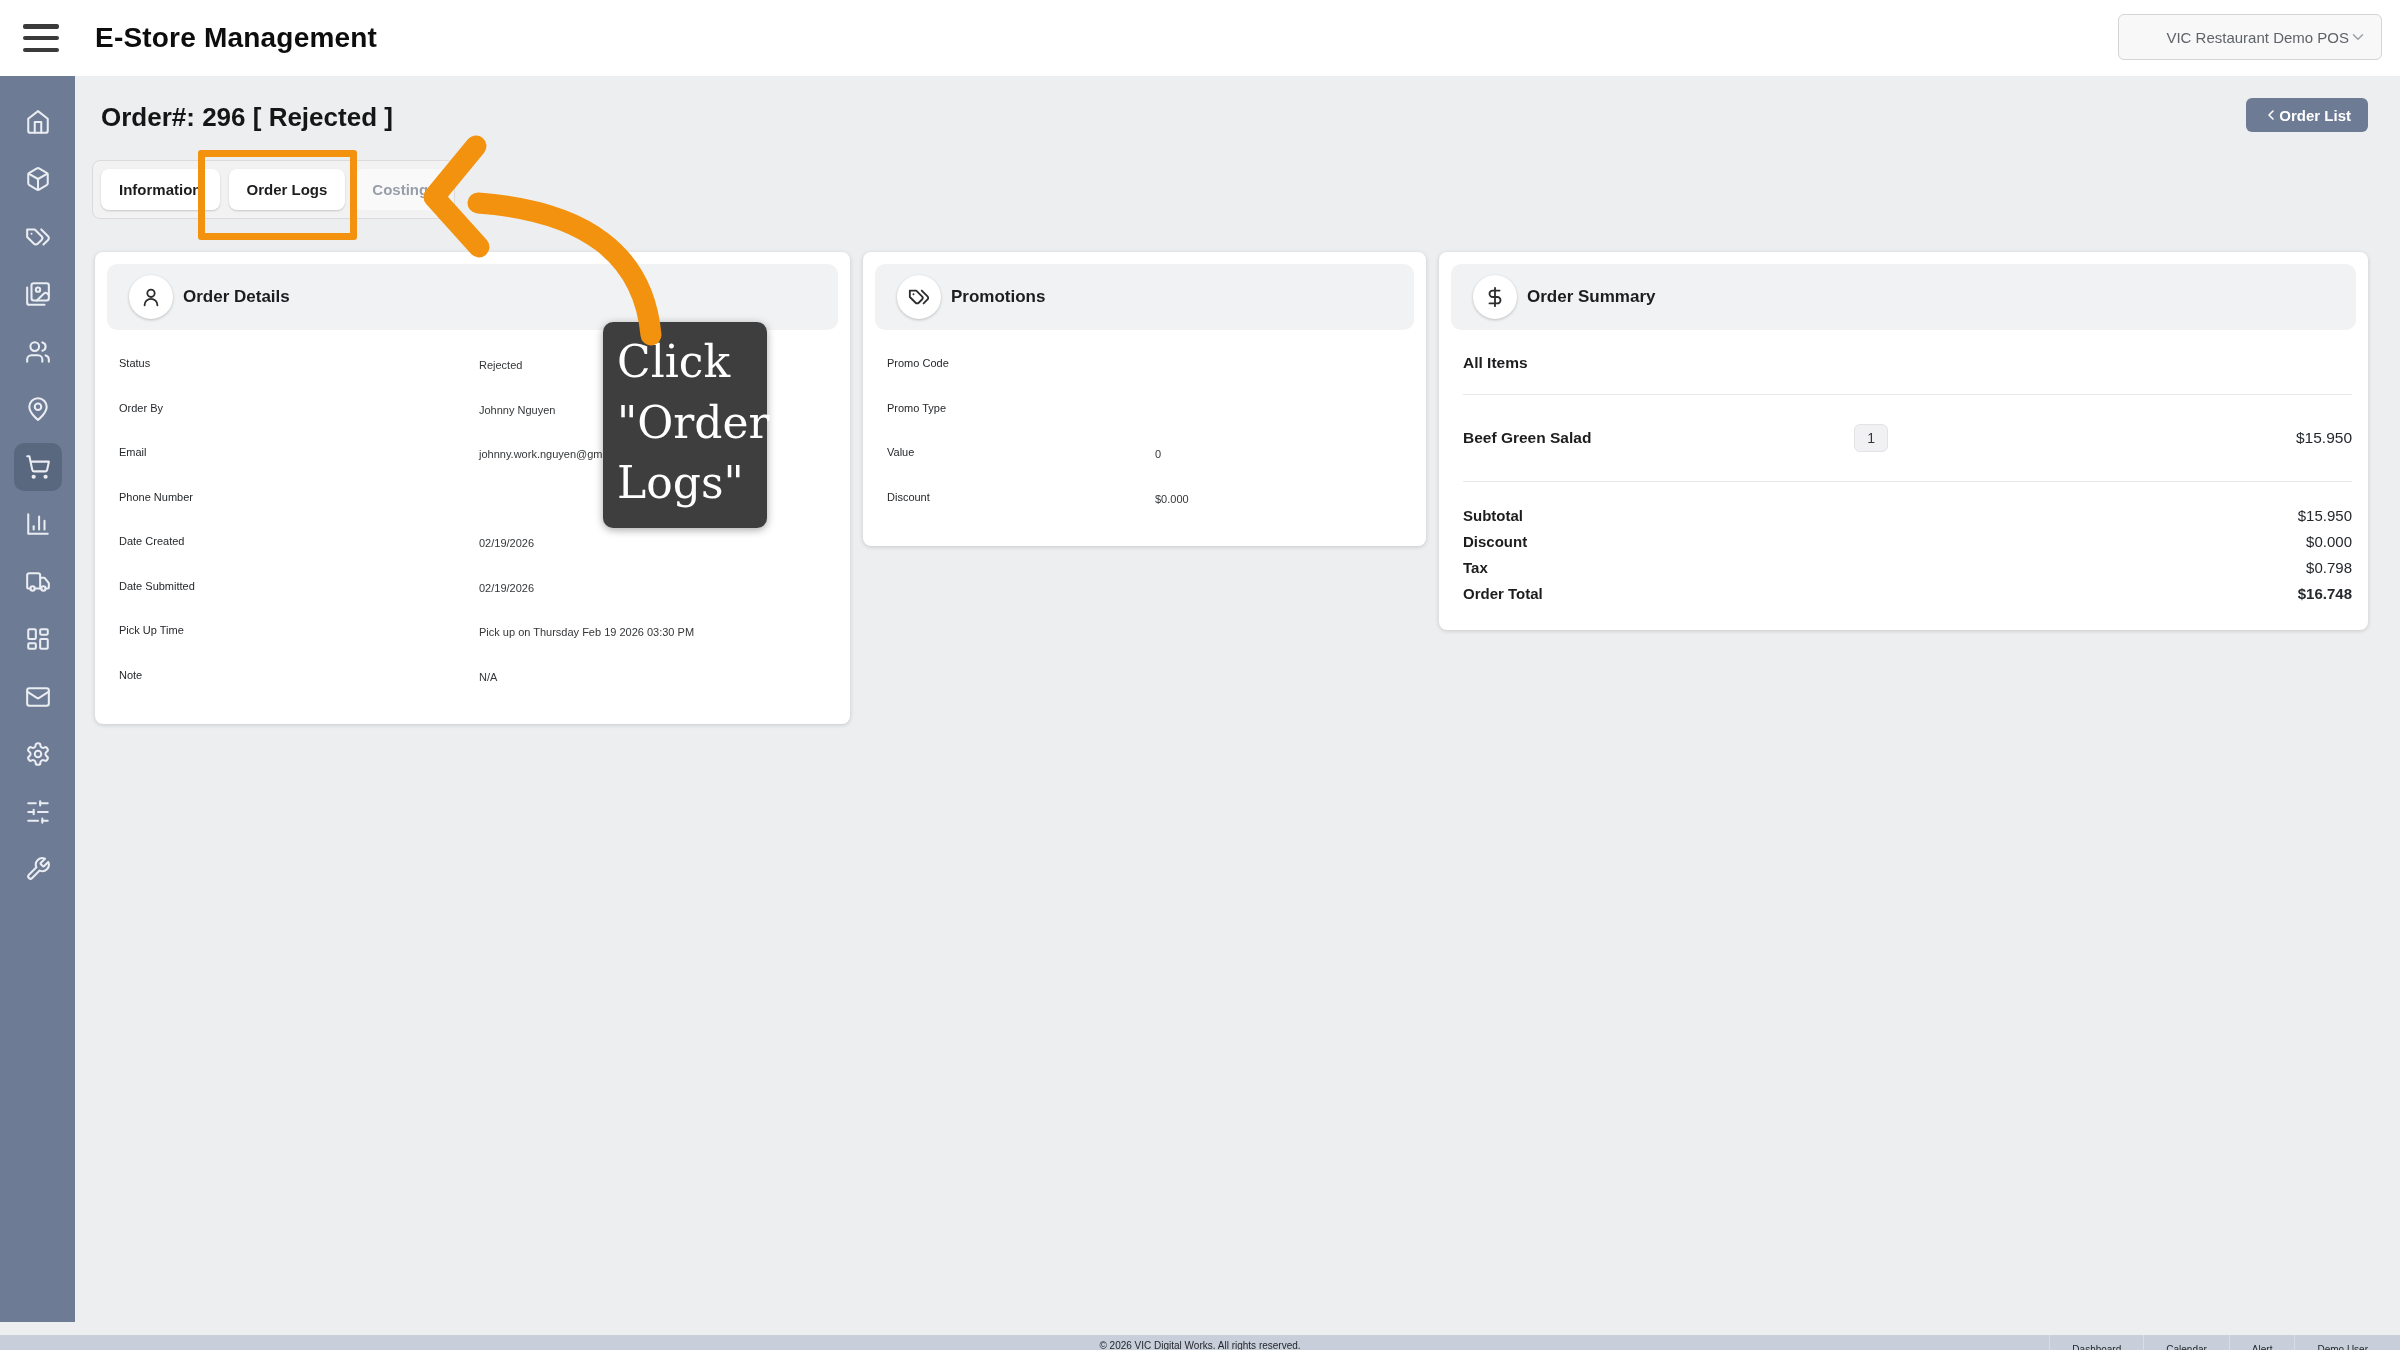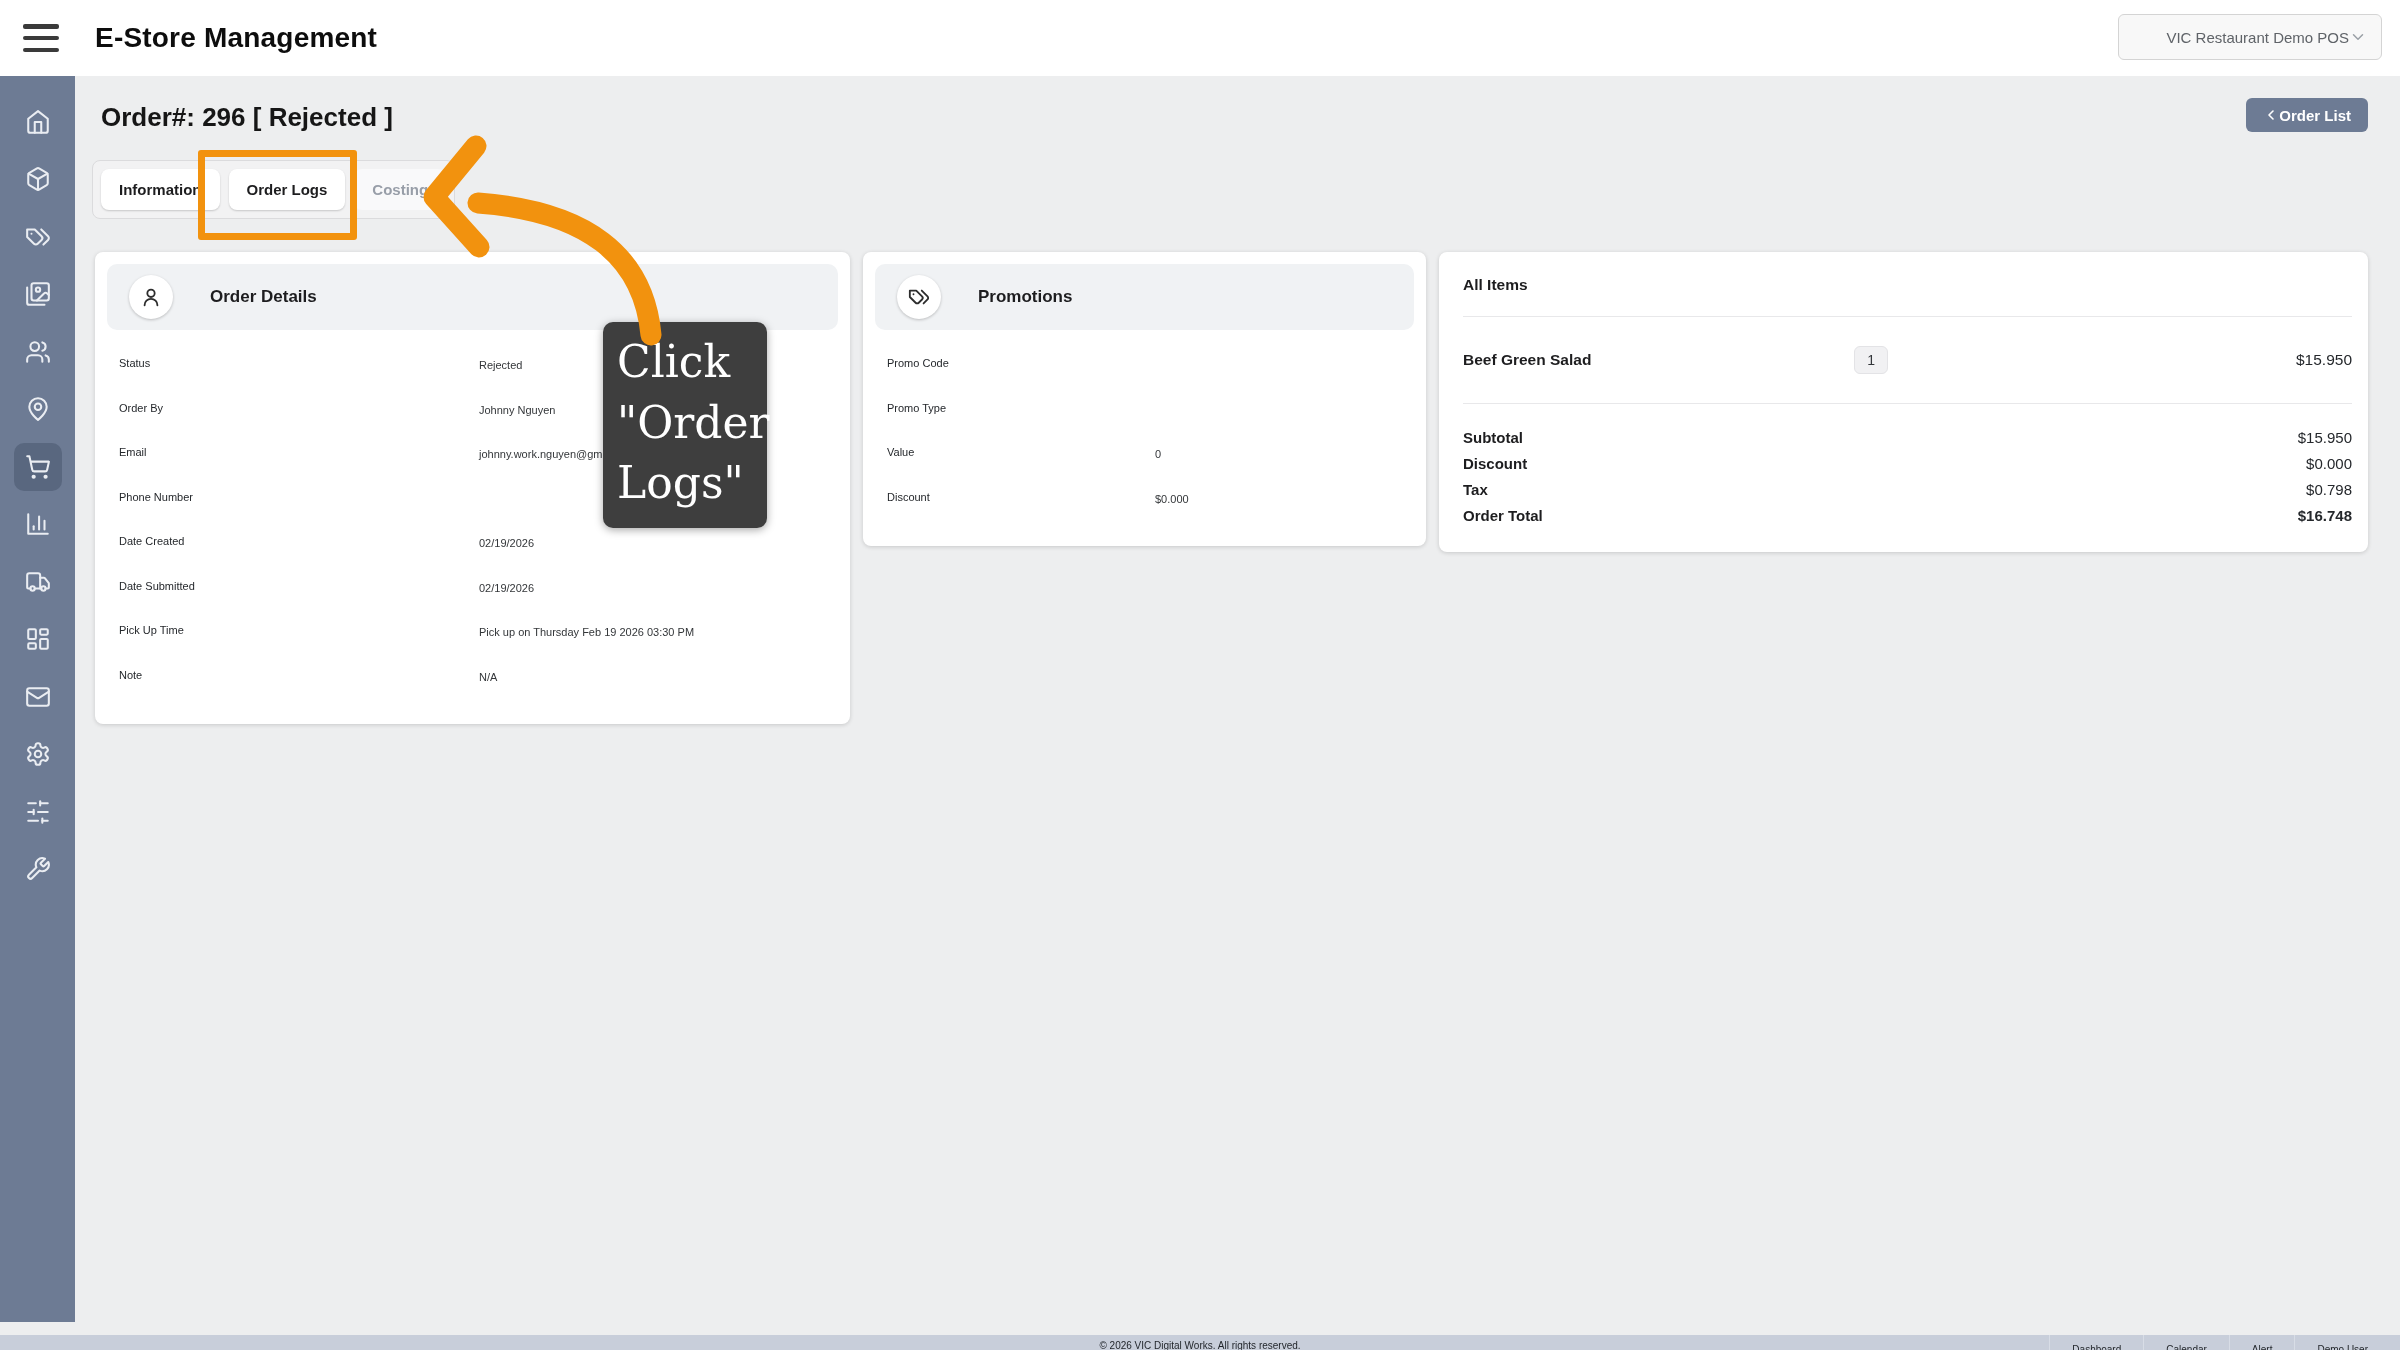--- a/index.html
+++ b/index.html
@@ -38,21 +38,21 @@
   .tab { border:none; border-radius:8px; padding:12px 18px; font-size:15px; font-weight:bold; font-family:inherit; cursor:pointer; }
   .tab.on { background:#ffffff; color:#1d1d1f; box-shadow:0 1px 2px rgba(0,0,0,.18); }
   .tab.off { background:#F9F9FA; color:#989EA8; box-shadow:none; }
 
   
   .cards { position:absolute; left:20px; top:176px; right:32px; display:flex; gap:13px; align-items:flex-start; }
   .card { background:#ffffff; border-radius:8px; box-shadow:0 1px 4px rgba(0,0,0,.16); }
   .card-details { width:755px; }
   .card-promos  { width:563px; }
   .card-summary { flex:1; }
-  .card-head { margin:12px 12px 0 12px; background:#F0F2F4; border-radius:10px; height:66px; display:flex; align-items:center; gap:37px; padding:0 22px; }
+  .card-head { margin:12px 12px 0 12px; background:#F0F2F4; border-radius:10px; height:66px; display:flex; align-items:center; gap:10px; padding:0 22px; }
   .icon-circle { width:44px; height:44px; border-radius:50%; background:#ffffff; box-shadow:0 1px 3px rgba(0,0,0,.22); display:flex; align-items:center; justify-content:center; }
   .icon-circle svg { stroke:#2d2d2d; }
   .card-title { font-size:17px; font-weight:bold; color:#1d1d1f; }
 
   .rows { padding:16px 24px 22px 24px; }
   .row { display:flex; align-items:flex-start; min-height:44.5px; padding-top:11px; font-size:11px; }
   .row .lbl { width:360px; color:#25282c; flex:none; }
   .card-promos .row .lbl { width:268px; }
   .row .val { color:#333639; width:346px; line-height:1.55; }
 
@@ -293,20 +293,29 @@
               <div class="val">0</div>
             </div>
           <div class="row">
               <div class="lbl">Discount</div>
               <div class="val">$0.000</div>
             </div>
         </div>
       </section>
 
       <section class="card card-summary">
+        <div class="card-head">
+          <span class="icon-circle">
+            <svg width="22" height="22" viewBox="0 0 24 24" fill="none" stroke-width="2" stroke-linecap="round" stroke-linejoin="round">
+                <line x1="12" x2="12" y1="2" y2="22"></line>
+                <path d="M17 5H9.5a3.5 3.5 0 0 0 0 7h5a3.5 3.5 0 0 1 0 7H6"></path>
+              </svg>
+          </span>
+          <span class="card-title">Order Summary</span>
+        </div>
         <div class="sum-body">
           <div class="all-items">All Items</div>
           <div class="divider"></div>
           <div class="item-row">
             <div class="item-name">Beef Green Salad</div>
             <div class="qty-badge">1</div>
             <div class="item-price">$15.950</div>
           </div>
           <div class="divider"></div>
           <div class="totals">

